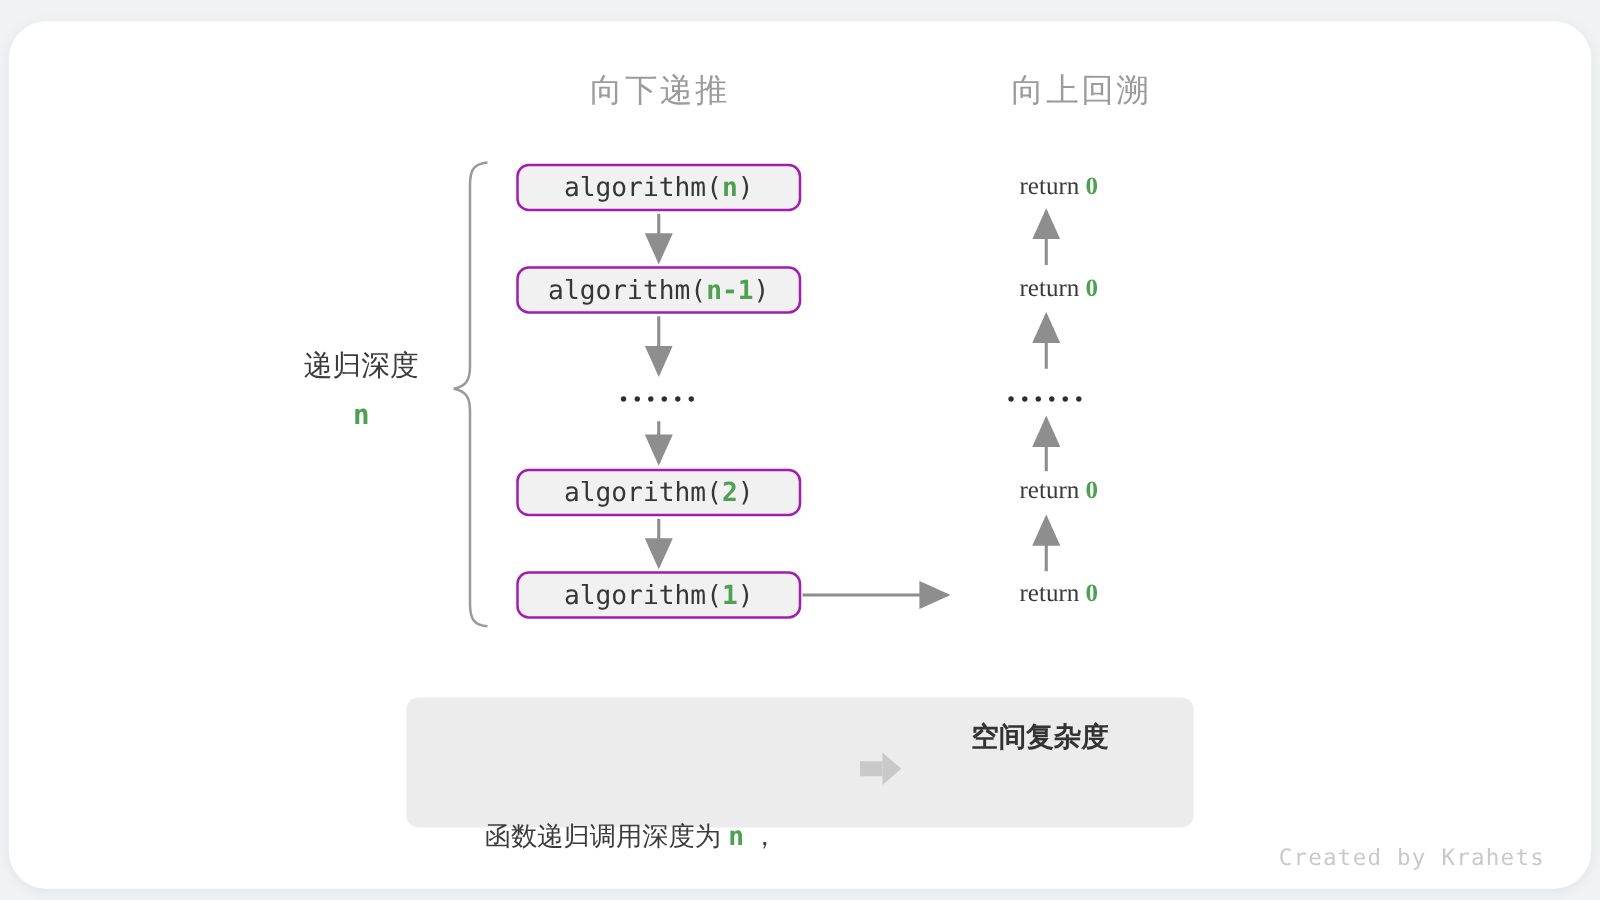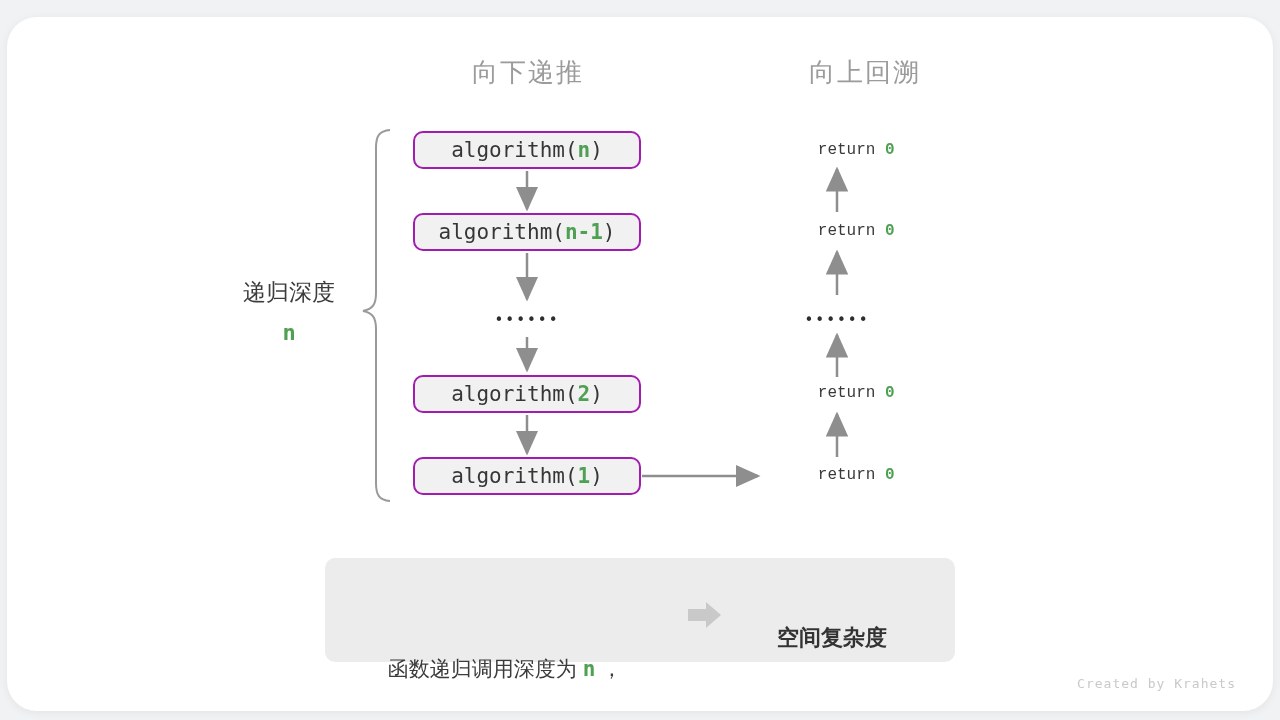--- a/index.html
+++ b/index.html
@@ -54,22 +54,22 @@
     color: #363636;
     white-space: pre;
   }
 
   .green { color: #4fa053; font-weight: bold; }
   .blue  { color: #1287d8; }
 
   .ret {
     position: absolute;
     transform: translate(-50%, -50%);
-    font-family: Liberation Mono, monospace;
-    font-size: 16px;
+    font-family: Liberation Serif, serif;
+    font-size: 20px;
     color: #3a3a3a;
     white-space: pre;
   }
 
   .dots {
     position: absolute;
     transform: translate(-50%, -50%);
     font-family: "DejaVu Sans", sans-serif;
     font-size: 15px;
     letter-spacing: 2px;
@@ -142,37 +142,36 @@
     position: absolute;
     left: 832px; top: 575px;
     transform: translateX(-50%);
     text-align: center;
     white-space: nowrap;
   }
   .panel-right .pr-title {
     font-size: 22px;
     font-weight: bold;
     color: #333333;
-    margin-top: 48px;
   }
   .panel-right .pr-result {
     margin-top: 9px;
     font-size: 23px;
     font-weight: bold;
     white-space: pre;
   }
   .panel-right .pr-result .code {
     font-family: "DejaVu Sans Mono", monospace;
   }
 
   .credit {
     position: absolute;
     right: 44px; top: 676px;
     font-family: "DejaVu Sans Mono", monospace;
-    font-size: 13px;
+    font-size: 18px;
     letter-spacing: 1px;
     color: #c9c9c9;
     white-space: nowrap;
   }
 </style>
 </head>
 <body>
 
 <div class="stage">
 

